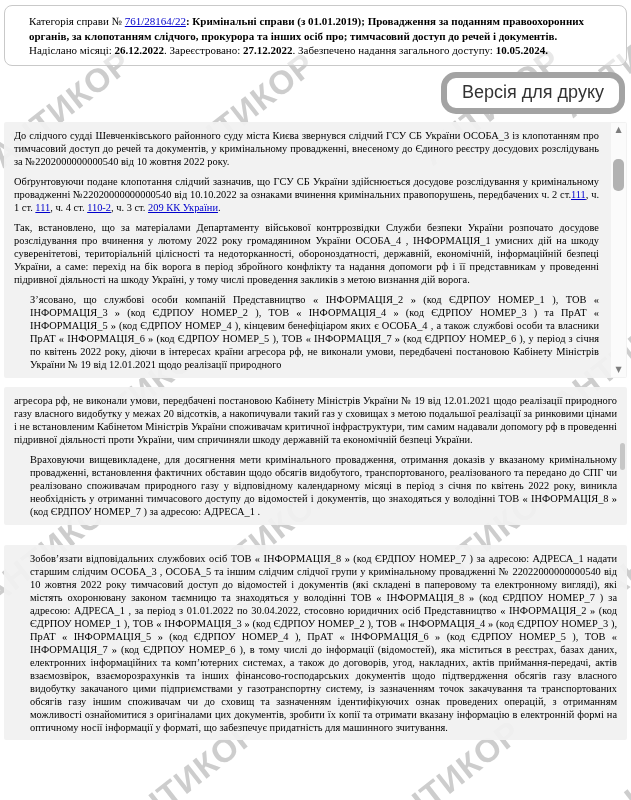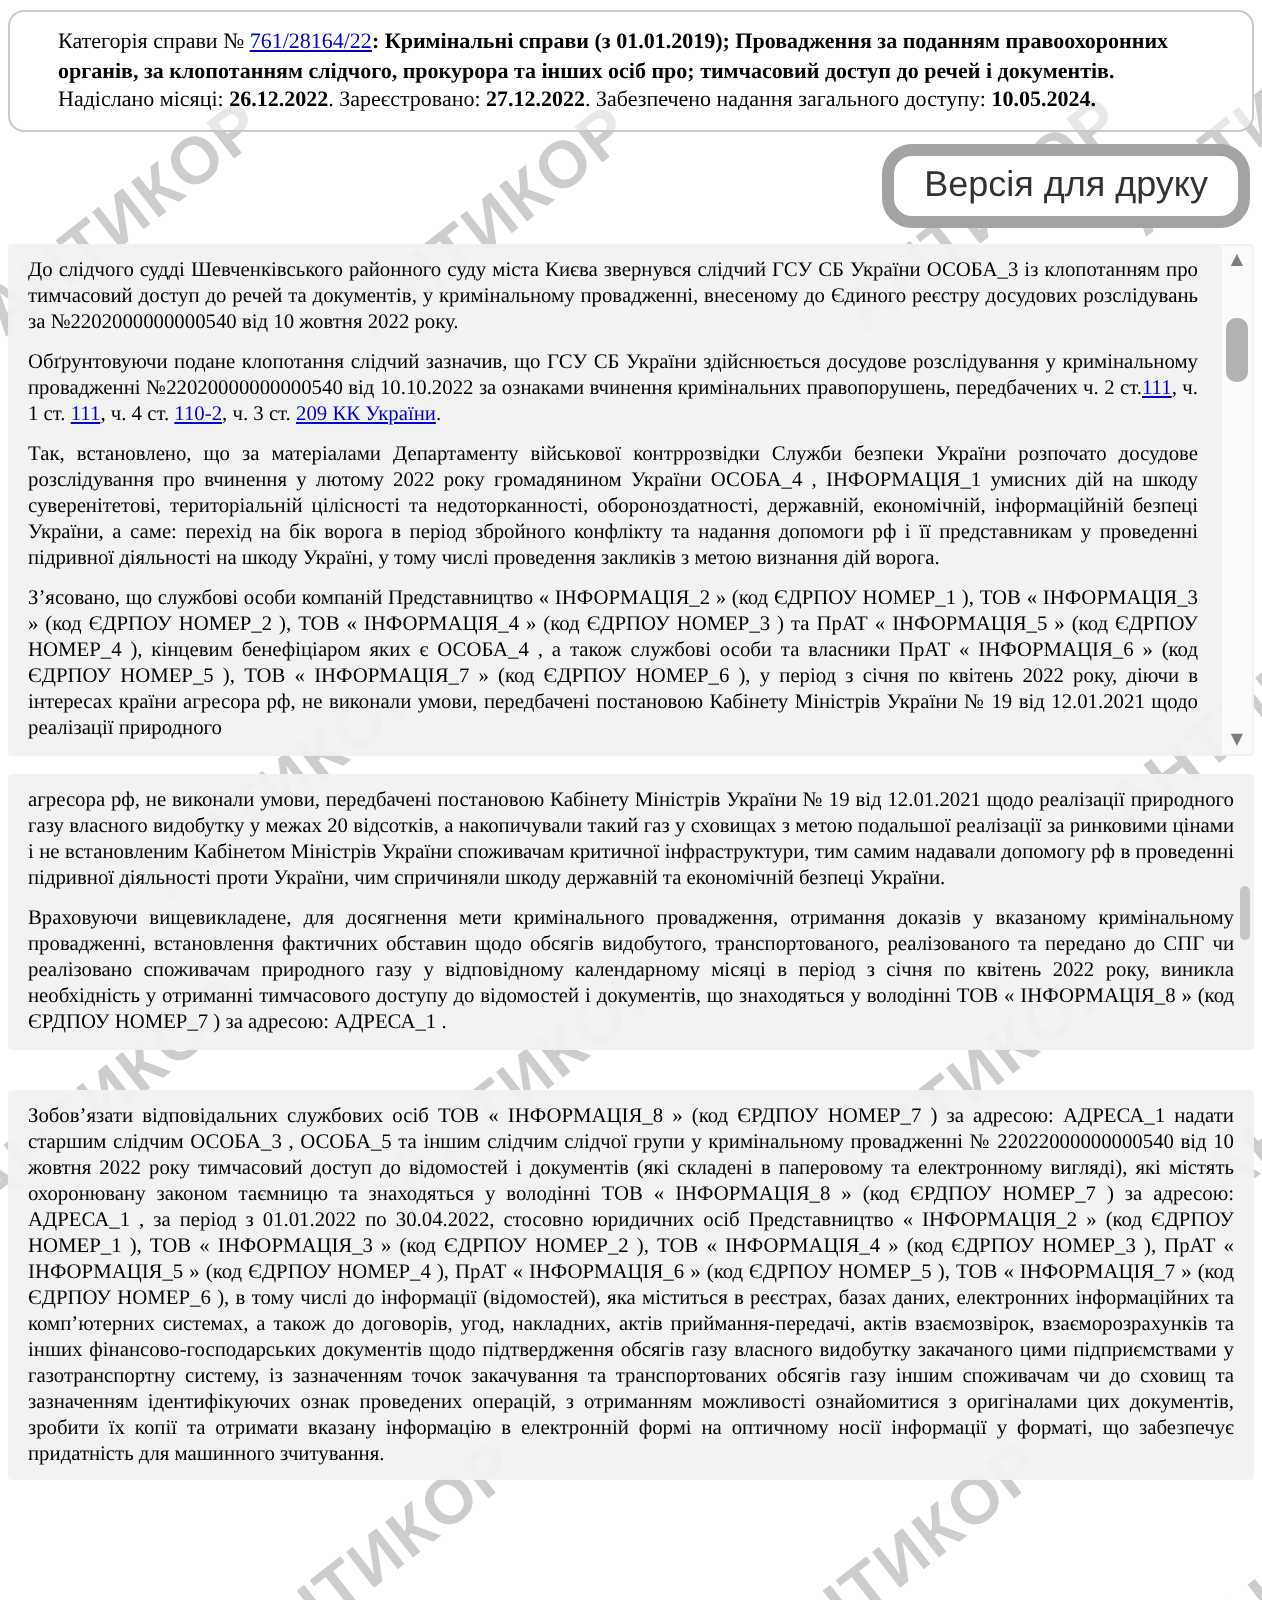--- a/index.html
+++ b/index.html
@@ -34,21 +34,21 @@
     background:#ffffff;border:6px solid #a3a3a3;border-radius:15px;
     padding:5px 15px;cursor:pointer;line-height:1.1;
   }
 
   
   .doc-block{
     position:relative;z-index:1;margin:8px 4px 0;background:rgba(241,241,241,.93);
     padding:7px 10px;font-size:10.4px;border-radius:2px;
   }
   .doc-block p{margin:0 0 7px;line-height:13px;text-align:justify;font-family:Liberation Serif, serif;}
-  .doc-block p:last-child{margin-bottom:0;}
+  .doc-block p:last-child{margin-bottom:0;margin-left:16px;}
   .block1{padding-right:28px;}
   .block2{margin-top:9px;}
   .block3{margin-top:20px;padding-bottom:6px;}
 
   
   .scrollbar{position:absolute;top:1px;right:1px;bottom:1px;width:15px;background:#fbfbfb;z-index:2;}
   .sb-arrow{
     position:absolute;left:0;width:15px;height:14px;display:flex;align-items:center;
     justify-content:center;font-size:8px;color:#7d7d7d;
     font-family:"DejaVu Sans",sans-serif;cursor:pointer;

